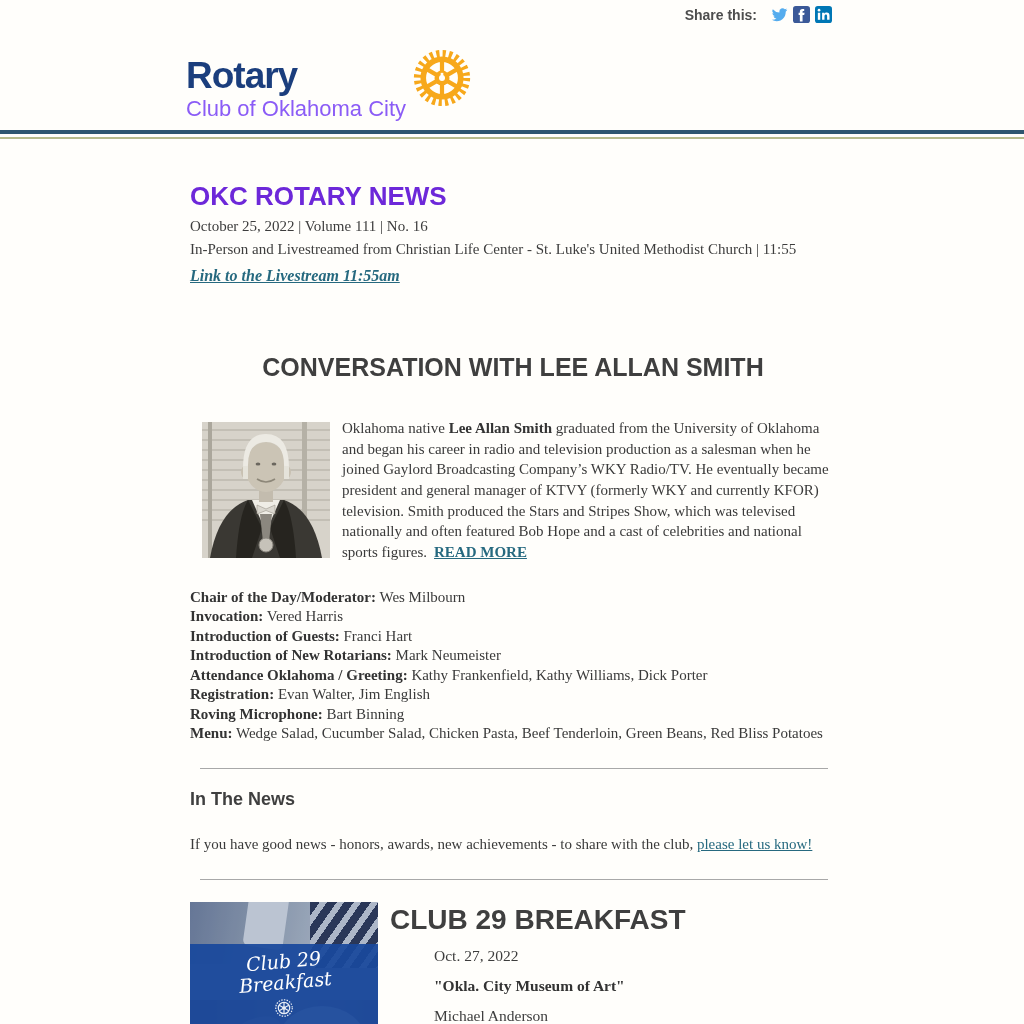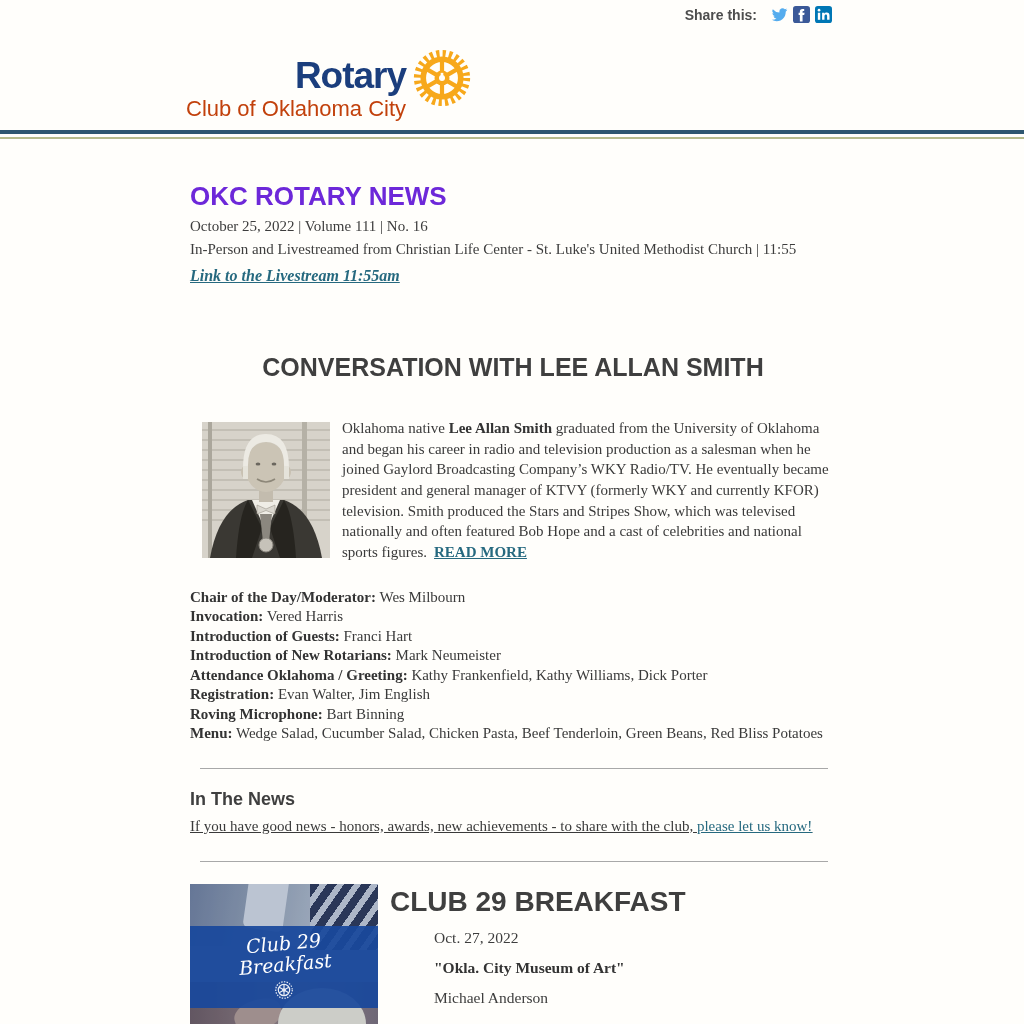--- a/index.html
+++ b/index.html
@@ -6,23 +6,23 @@
   body { width:1024px; height:1024px; overflow:hidden; background:#ffffff; }
   .page { position:relative; width:1024px; height:1024px; background:#fffefb; }
 
   
   .share-bar { display:flex; justify-content:flex-end; align-items:center; padding:6px 192px 0 0; gap:5px; }
   .share-label { font:bold 14px "Liberation Sans", sans-serif; color:#4d4d4d; margin-right:9px; }
   .share-icon { width:17px; height:17px; display:inline-block; cursor:pointer; }
 
   
   .logo-wrap { display:flex; align-items:center; margin:34px 0 0 186px; }
-  .logo-text { display:flex; flex-direction:column; align-items:flex-end; }
+  .logo-text { display:flex; flex-direction:column; }
   .logo-rotary { font:bold 37px/1.0 "Liberation Sans", sans-serif; color:#1b3e7d; letter-spacing:-1px; }
-  .logo-club { font:22px/1.15 "Liberation Sans", sans-serif; color:#c2410c; margin-top:2px; }
+  .logo-club { font:22px/1.15 "Liberation Sans", sans-serif; color:#8b5cf6; margin-top:2px; }
   .logo-wheel { margin:-14px 0 8px 6px; }
 
   
   .top-rule-navy { height:4px; background:#2e5670; margin-top:9px; }
   .top-rule-olive { height:2px; background:#b6bb8c; margin-top:3px; }
 
   
   .content { width:646px; margin-left:190px; }
 
   .masthead-title { font:bold 26px "Liberation Sans", sans-serif; color:#6d28d9; margin-top:42px; letter-spacing:0; }
@@ -38,21 +38,21 @@
   .feature-text b { color:#333; }
   .read-more { font-weight:bold; color:#26697f; text-decoration:underline; margin-left:7px; cursor:pointer;margin-top:36px; }
 
   .roles { margin-top:25px; clear:both; }
   .role-line { font:15px/1.3 "Liberation Serif", serif; color:#3a3a3a; white-space:nowrap; }
   .role-line b { color:#333; }
 
   .section-rule { border:none; border-top:1px solid #a8a8a8; width:628px; margin:24px 0 0 10px; }
 
   .news-title { font:bold 18px "Liberation Sans", sans-serif; color:#3f3f3f; margin-top:20px; }
-  .news-text { font:15px/1.4 "Liberation Serif", serif; color:#3a3a3a; margin-top:6px; white-space:nowrap;text-decoration:underline; }
+  .news-text { font:15px/1.4 "Liberation Serif", serif; color:#3a3a3a; margin-top:24px; white-space:nowrap; }
   .news-link { color:#26697f; text-decoration:underline; cursor:pointer; }
 
   
   .club29 { display:flex; gap:12px; margin-top:22px; }
   .c29-img { position:relative; width:188px; height:146px; overflow:hidden; flex:none; background:#8f9dac; }
   .c29-top { position:absolute; left:0; right:0; top:0; height:62px; background:linear-gradient(100deg,#72809a 0%,#96a2b0 38%,#b3bcc6 68%,#8d99a9 100%); }
   .c29-phone { position:absolute; left:56px; top:-8px; width:40px; height:54px; background:#d8dde2; border-radius:6px; transform:rotate(8deg); }
   .c29-stripes { position:absolute; right:0; top:0; width:68px; height:66px; background:repeating-linear-gradient(125deg,#2c3550 0 8px,#c7cdd6 8px 14px); }
   .c29-bottom { position:absolute; left:0; right:0; top:98px; bottom:0; background:linear-gradient(90deg,#6e5a5c 0%,#8a7472 35%,#9c8a84 60%,#7d6e74 100%); }
   .c29-hand { position:absolute; width:48px; height:30px; border-radius:45%; background:#b59c90; left:44px; bottom:0; transform:rotate(-18deg); }

